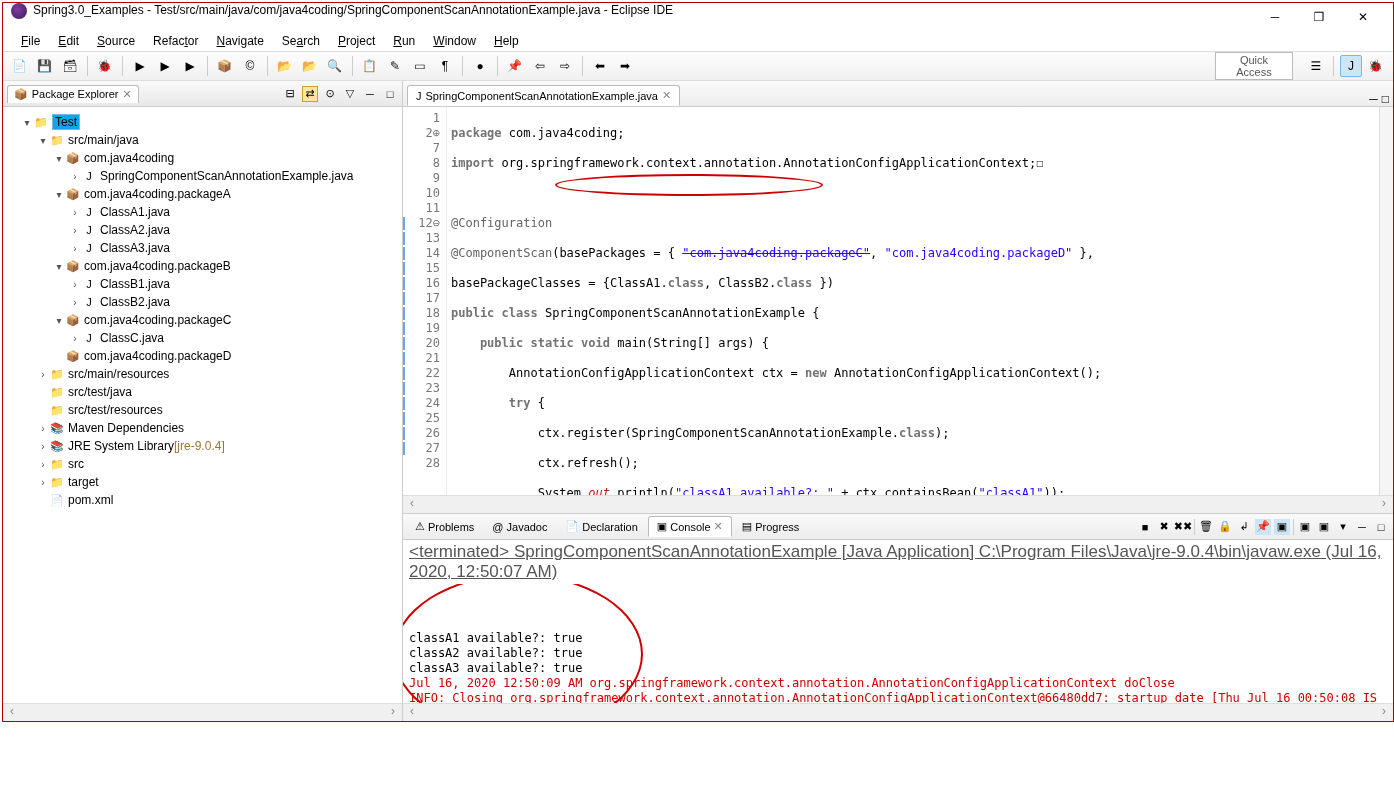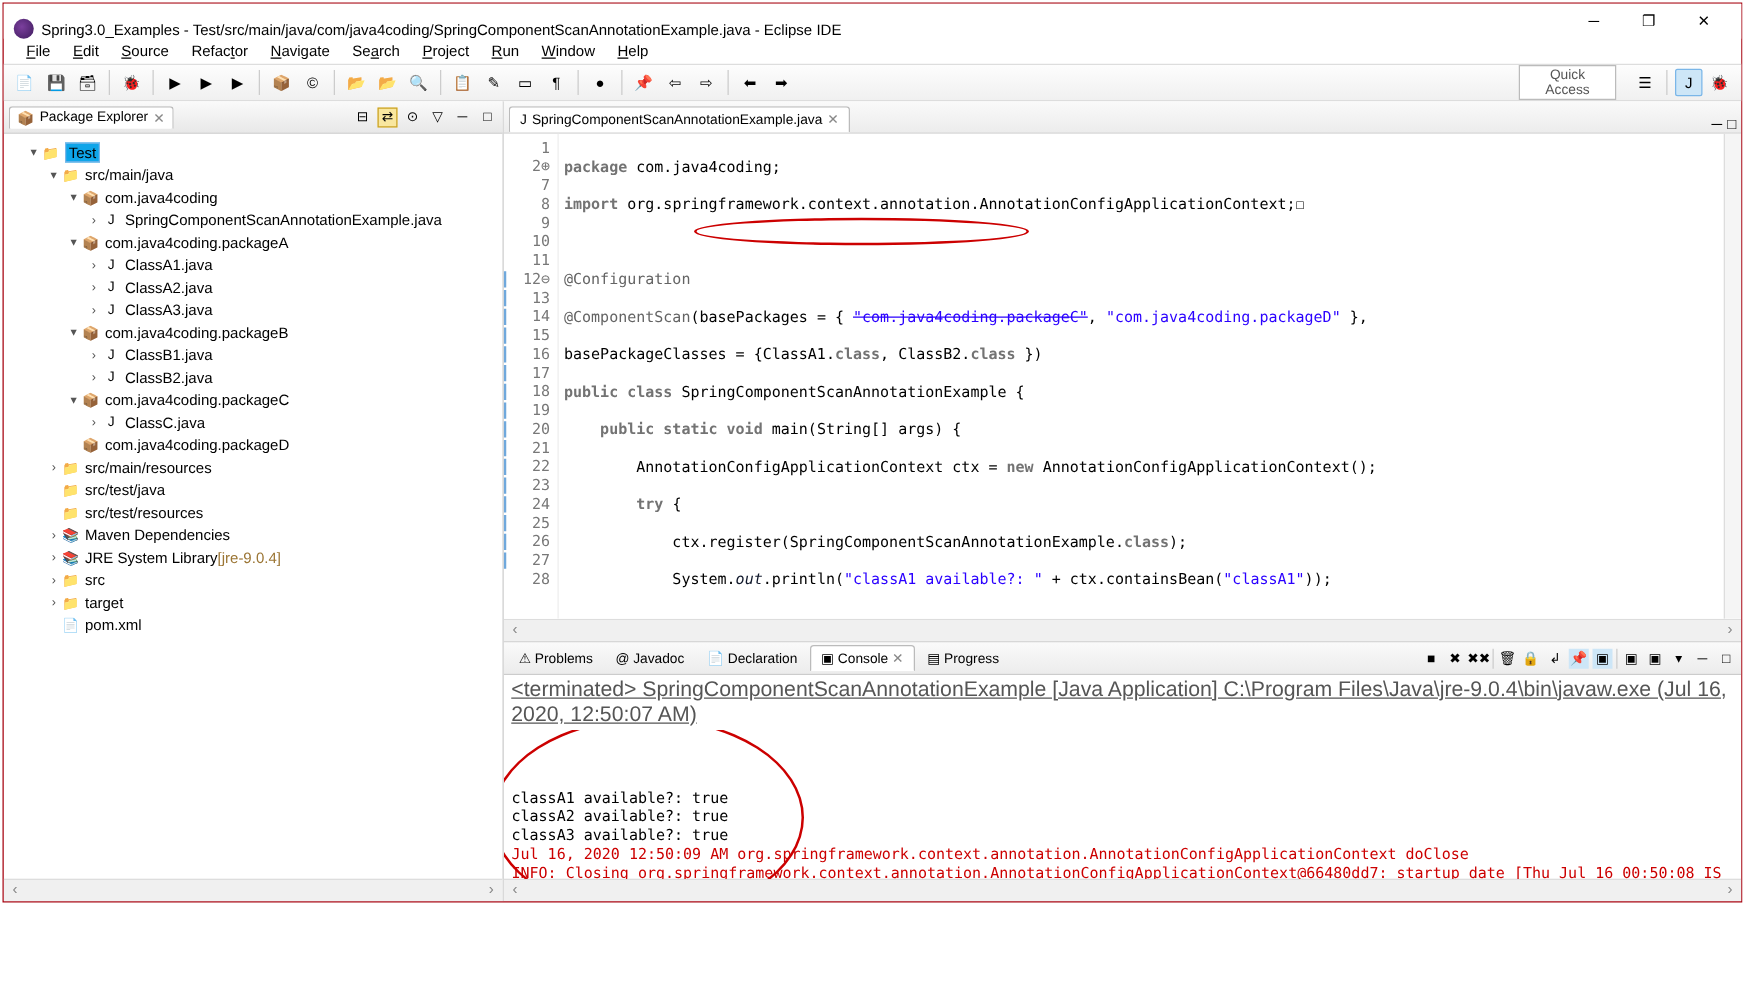--- a/index.html
+++ b/index.html
@@ -1,18 +1,18 @@
 <!DOCTYPE html>
 <html><head>
 <meta charset="utf-8">
 <style>
 * { box-sizing: border-box; margin: 0; padding: 0; }
 body { font-family: "Segoe UI", Tahoma, sans-serif; font-size: 12px; background: #fff; color: #000; overflow: hidden; }
 .window { border: 1px solid #a6030f; width: 1392px; height: 720px; display: flex; flex-direction: column; background: #fff; margin: 2px; }
-.titlebar { height: 28px; display: flex; align-items: flex-end; padding: 0 8px; background: #fff; font-size: 12px; }
+.titlebar { height: 28px; display: flex; align-items: flex-start; padding: 0 8px; background: #fff; font-size: 12px; }
 .titlebar .eclipse-icon { width: 16px; height: 16px; margin-right: 6px; background: radial-gradient(circle at 40% 40%, #7b3f9d, #3d1a5c); border-radius: 50%; }
 .titlebar .spacer { flex: 1; }
 .titlebar .win-btn { width: 44px; height: 28px; display: flex; align-items: center; justify-content: center; font-family: "Segoe MDL2 Assets", sans-serif; cursor: pointer; font-size: 12px; }
 .menubar { height: 20px; display: flex; align-items: center; padding: 0 10px; gap: 2px; font-size: 12px; }
 .menubar span { padding: 2px 8px; cursor: pointer; }
 .menubar span u { text-decoration: underline; }
 .toolbar { height: 30px; display: flex; align-items: center; padding: 2px 6px; gap: 3px; border-top: 1px solid #ddd; border-bottom: 1px solid #ddd; background: linear-gradient(#fdfdfd, #f0f0f0); }
 .toolbar .tb-btn { width: 22px; height: 22px; display: inline-flex; align-items: center; justify-content: center; cursor: pointer; border-radius: 2px; font-size: 12px; }
 .toolbar .sep { width: 1px; height: 20px; background: #ccc; margin: 0 3px; }
 .toolbar .qa { margin-left: auto; border: 1px solid #bbb; background: #fff; padding: 1px 6px; font-size: 11px; width: 78px; text-align: center; color: #555; }
@@ -36,21 +36,21 @@
 .editor { flex: 1; display: flex; overflow: hidden; background: #fff; position: relative; }
 .gutter { width: 44px; background: #fff; border-right: 1px solid #eee; font-family: Consolas, monospace; font-size: 12px; color: #787878; text-align: right; padding: 4px 6px 4px 2px; line-height: 15px; }
 .gutter .ln { height: 15px; }
 .gutter .marker { position: relative; }
 .gutter .marker::before { content: ''; position: absolute; left: -4px; top: 1px; width: 4px; height: 13px; background: #6fa8dc; }
 .code { flex: 1; font-family: Consolas, monospace; font-size: 12px; line-height: 15px; padding: 4px 0 4px 4px; overflow: auto; position: relative; white-space: pre; }
 .code .line { height: 15px; }
 .kw { color: #737373; font-weight: bold; }
 .str { color: #2a00ff; }
 .ann { color: #646464; }
-.fld { color: #0f172a; font-style: italic; }
+.fld { color: #b91c1c; font-style: italic; }
 .red-oval { position: absolute; border: 2px solid #c00; border-radius: 50%; pointer-events: none; }
 .overview { width: 14px; background: #f5f5f5; border-left: 1px solid #ddd; }
 .editor-sb { height: 18px; background: #f0f0f0; border-top: 1px solid #ddd; display: flex; }
 .editor-sb .sb-l, .editor-sb .sb-r { width: 18px; text-align: center; color: #888; cursor: pointer; }
 .editor-sb .sb-track { flex: 1; }
 .bottom-panel { height: 208px; display: flex; flex-direction: column; border-top: 1px solid #ccc; }
 .bp-tabs { height: 26px; display: flex; align-items: center; background: linear-gradient(#fafafa, #ececec); border-bottom: 1px solid #ccc; padding: 0 4px; font-size: 11px; gap: 2px; }
 .bp-tabs .tab { padding: 3px 8px; cursor: pointer; display: flex; align-items: center; gap: 3px; }
 .bp-tabs .tab.active { background: #fff; border: 1px solid #bbb; border-bottom: 1px solid #fff; border-radius: 3px 3px 0 0; }
 .bp-tabs .hdr-icons { margin-left: auto; display: flex; gap: 3px; align-items: center; }
@@ -310,20 +310,21 @@
 <div class="line"><span class="kw">import</span><span> org.springframework.context.annotation.AnnotationConfigApplicationContext;</span>☐</div>
 <div class="line"></div>
 <div class="line"><span class="ann">@Configuration</span></div>
 <div class="line"><span class="ann">@ComponentScan</span><span>(basePackages = { </span><span class="str" style="text-decoration:line-through">"com.java4coding.packageC"</span><span>, </span><span class="str">"com.java4coding.packageD"</span><span> },</span></div>
 <div class="line"><span>basePackageClasses = {ClassA1.</span><span class="kw">class</span><span>, ClassB2.</span><span class="kw">class</span><span> })</span></div>
 <div class="line"><span class="kw">public class</span><span> SpringComponentScanAnnotationExample {</span></div>
 <div class="line"><span class="kw">    public static void</span><span> main(String[] args) {</span></div>
 <div class="line"><span>        AnnotationConfigApplicationContext ctx = </span><span class="kw">new</span><span> AnnotationConfigApplicationContext();</span></div>
 <div class="line"><span class="kw">        try</span><span> {</span></div>
 <div class="line"><span>            ctx.register(SpringComponentScanAnnotationExample.</span><span class="kw">class</span><span>);</span></div>
+<div class="line"><span>            ctx.refresh();</span></div>
 <div class="line"><span>            System.</span><span class="fld">out</span><span>.println(</span><span class="str">"classA1 available?: "</span><span> + ctx.containsBean(</span><span class="str">"classA1"</span><span>));</span></div>
 
 
 
 
 
 
 
 
 

